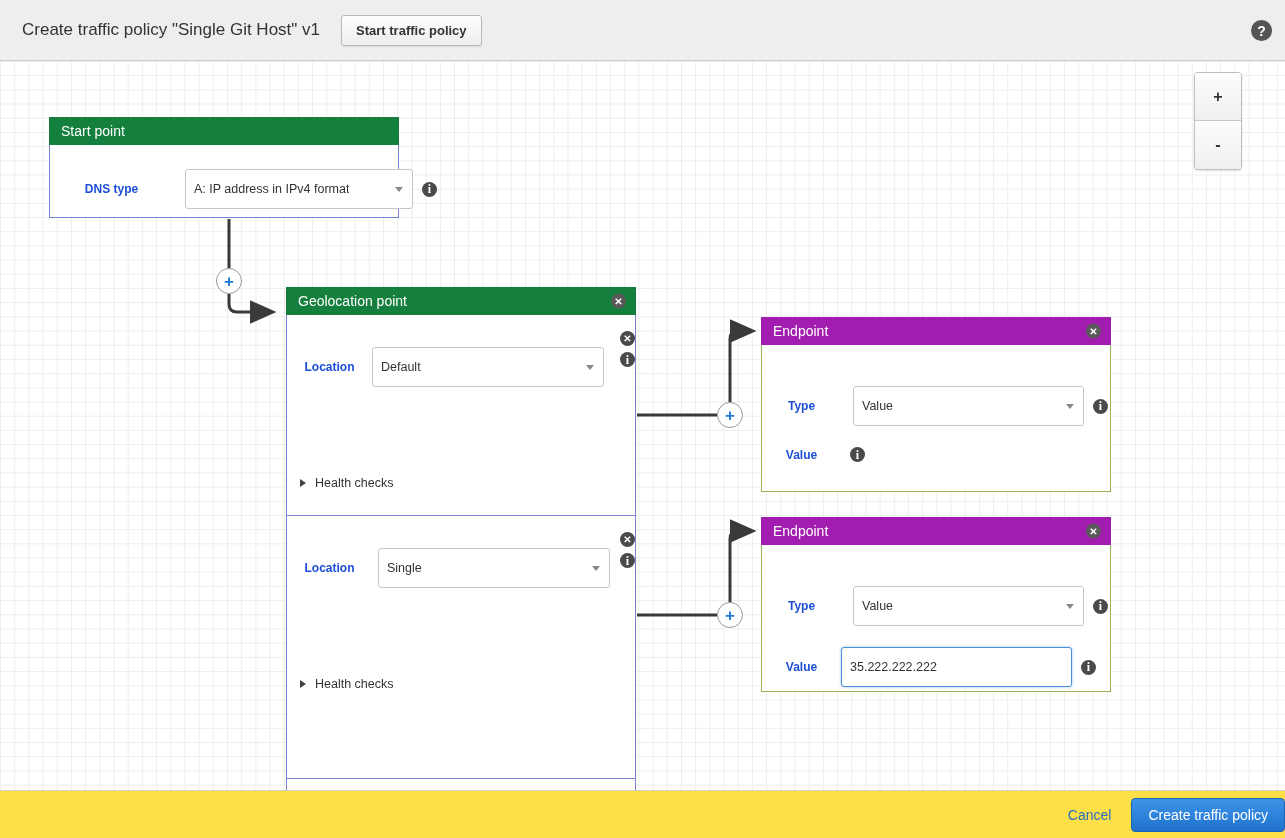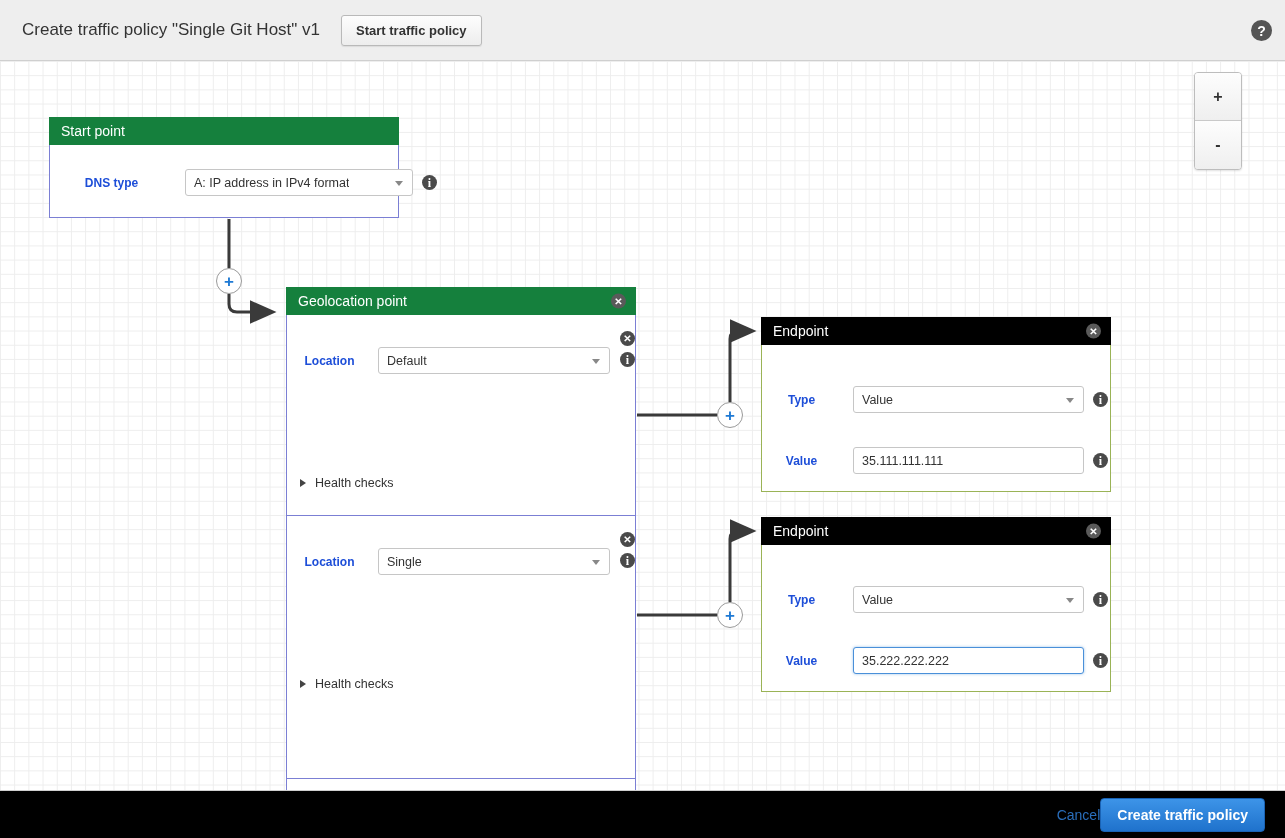--- a/index.html
+++ b/index.html
@@ -65,21 +65,21 @@
 
   
   .node { position: absolute; background: #fff; }
   .node-head {
     height: 28px; display: flex; align-items: center;
     color: #fff; font-size: 14px; padding-left: 12px; position: relative;
   }
   .node-head .title { white-space: nowrap; }
 
   .purple { background: #15803d; }
-  .green  { background: #000000; }
+  .green  { background: #a21caf; }
 
   .body-purple { border: 1px solid #7b7fd4; border-top: none; }
   .body-green  { border: 1px solid #9ab356; border-top: none; }
 
   
   .ico {
     width: 15px; height: 15px; border-radius: 50%;
     display: inline-flex; align-items: center; justify-content: center;
     font-size: 11px; font-weight: bold; line-height: 1;
     background: #4a4a4a; color: #fff; flex: none; cursor: pointer;
@@ -91,21 +91,21 @@
     background: #5a5a5a;
   }
 
   
   .row { display: flex; align-items: center; }
   .lbl {
     font-size: 12px; font-weight: bold; color: #1d4ed8;
     text-align: center; white-space: nowrap;
   }
   .field {
-    height: 27px; border: 1px solid #c6c6c6; border-radius: 3px;
+    height: 40px; border: 1px solid #c6c6c6; border-radius: 3px;
     background: #fff; display: flex; align-items: center;
     padding: 0 8px; font-size: 12.5px; color: #333;
     position: relative; cursor: pointer;
   }
   .field.focused { border: 1px solid #4a90d9; box-shadow: 0 0 3px rgba(74,144,217,.55); }
   .field .caret {
     position: absolute; right: 9px; top: 50%; margin-top: -2px;
     width: 0; height: 0; border-left: 4.5px solid transparent;
     border-right: 4.5px solid transparent; border-top: 5px solid #888;
   }
@@ -134,29 +134,29 @@
     position: absolute; width: 26px; height: 26px; border-radius: 50%;
     background: #fff; border: 1.5px solid #9a9a9a;
     display: flex; align-items: center; justify-content: center;
     font-size: 17px; font-weight: bold; color: #1f7ad4; line-height: 1;
     cursor: pointer; z-index: 5;
   }
 
   
   .actionbar {
     position: absolute; left: 0; bottom: 0; width: 1285px; height: 48px;
-    background: #000000; border-top: 1px solid #cfcfcf;
+    background: #fde047; border-top: 1px solid #cfcfcf;
     display: flex; align-items: center; justify-content: flex-end;
-    padding-right: 20px; 
+    gap: 20px;
   }
   .cancel-link { font-size: 14px; color: #2a6ebb; cursor: pointer; }
   .create-btn {
     height: 34px; padding: 0 16px; border-radius: 4px;
     display: inline-flex; align-items: center; justify-content: center;
-    font-size: 14px; font-weight: bold; color: #fff;
+    font-size: 14px; font-weight: normal; color: #fff;
     background: linear-gradient(to bottom, #3d94e8 0%, #1f72cc 100%);
     border: 1px solid #1a63b5; cursor: pointer; white-space: nowrap;
   }
 </style>
 </head>
 <body>
 
 <div class="topbar">
   <div class="topbar-title">Create traffic policy "Single Git Host" v1</div>
   <div class="import-btn">Start traffic policy</div>
@@ -213,21 +213,21 @@
       <span class="title">Geolocation point</span>
       <span class="ico x head-x">✕</span>
     </div>
     <div class="body-purple" style="height:502px; position:relative;">
 
       <div style="position:relative; height:200px;">
         <span class="ico x" style="position:absolute; left:333px; top:16px;">✕</span>
         <span class="ico info" style="position:absolute; left:333px; top:37px;">i</span>
         <div class="row" style="position:absolute; left:0; top:32px;">
           <div class="lbl" style="width:85px;">Location</div>
-          <div class="field" style="width:232px; margin-left:6px;">
+          <div class="field" style="width:232px; ">
             <span class="val">Default</span>
             <span class="caret"></span>
           </div>
         </div>
         <div class="hc" style="position:absolute; left:13px; top:161px;">
           <span class="tri"></span>
           <span class="txt">Health checks</span>
         </div>
       </div>
 
@@ -268,23 +268,20 @@
       <div class="row" style="position:absolute; left:0; top:41px;">
         <div class="lbl" style="width:79px;">Type</div>
         <div class="field" style="width:231px; margin-left:12px;">
           <span class="val">Value</span>
           <span class="caret"></span>
         </div>
         <span class="ico info" style="margin-left:9px;">i</span>
       </div>
       <div class="row" style="position:absolute; left:0; top:102px;">
         <div class="lbl" style="width:79px;">Value</div>
-        <div class="field" style="width:231px; margin-left:12px;">
-          <span class="val">35.111.111.111</span>
-        </div>
         <span class="ico info" style="margin-left:9px;">i</span>
       </div>
     </div>
   </div>
 
   <div class="node" style="left:761px; top:456px; width:350px;">
     <div class="node-head green">
       <span class="title">Endpoint</span>
       <span class="ico x head-x">✕</span>
     </div>
@@ -292,21 +289,21 @@
       <div class="row" style="position:absolute; left:0; top:41px;">
         <div class="lbl" style="width:79px;">Type</div>
         <div class="field" style="width:231px; margin-left:12px;">
           <span class="val">Value</span>
           <span class="caret"></span>
         </div>
         <span class="ico info" style="margin-left:9px;">i</span>
       </div>
       <div class="row" style="position:absolute; left:0; top:102px;">
         <div class="lbl" style="width:79px;">Value</div>
-        <div class="field focused" style="width:231px; margin-left:12px;">
+        <div class="field focused" style="width:231px; ">
           <span class="val">35.222.222.222</span>
         </div>
         <span class="ico info" style="margin-left:9px;">i</span>
       </div>
     </div>
   </div>
 
 </div>
 
 <div class="actionbar">

